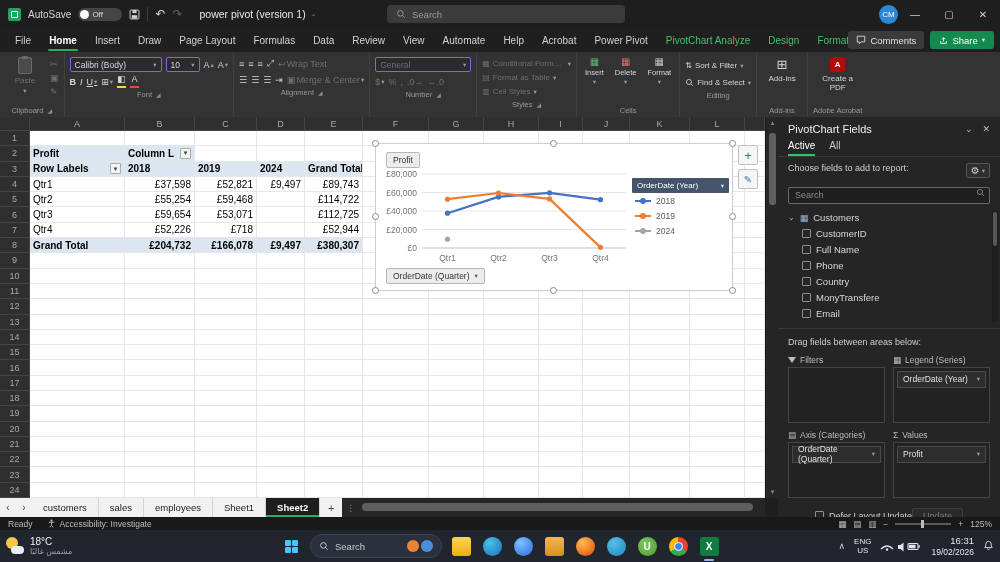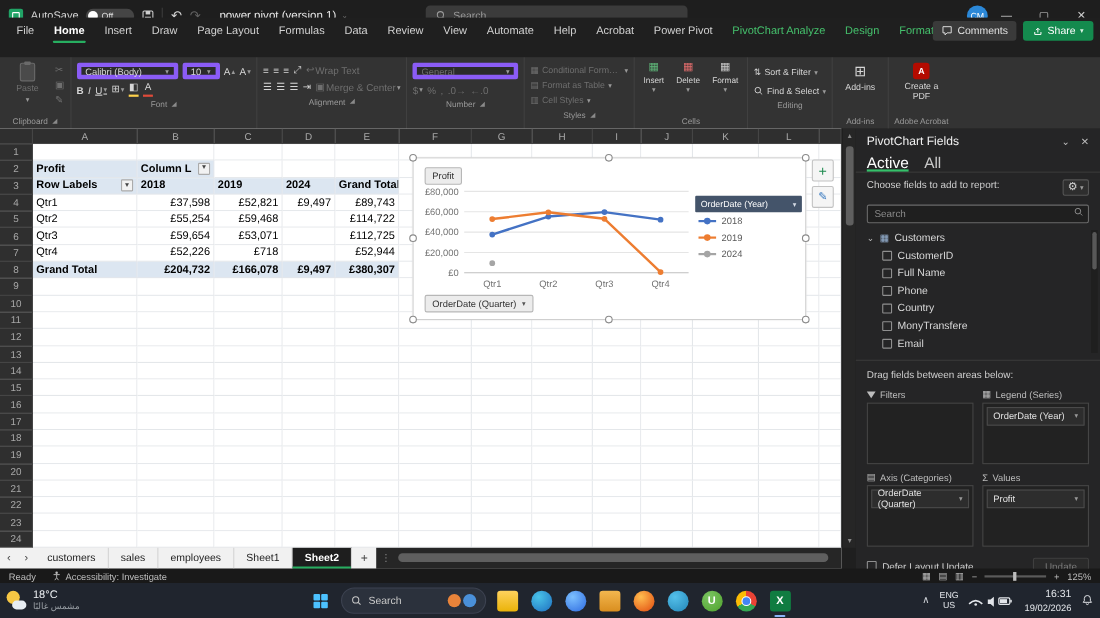--- a/index.html
+++ b/index.html
@@ -21,21 +21,21 @@
   .tbi.dim{color:#616161}
   .doc-title{margin-left:10px;display:flex;align-items:center;gap:5px;color:#e8e8e8;font-size:10.5px}
   .tb-search{position:absolute;left:387px;top:5px;width:238px;height:18px;background:#3b3b3b;
     border-radius:4px;display:flex;align-items:center;gap:6px;padding-left:9px;color:#9b9b9b;font-size:9.5px}
   .tb-right{position:absolute;right:0;top:0;height:28px;display:flex;align-items:center}
   .avatar{width:19px;height:19px;border-radius:50%;background:#2b88d8;color:#fff;font-size:8px;
     display:flex;align-items:center;justify-content:center;}
   .winbtn{width:34px;height:28px;display:flex;align-items:center;justify-content:center;font-size:10px;color:#cfcfcf}
 
   
-  .rtabs{position:absolute;left:0;top:16px;width:1000px;height:24px;background:#1f1f1f;
+  .rtabs{position:absolute;left:0;top:28px;width:1000px;height:24px;background:#1f1f1f;
     display:flex;align-items:center;padding-left:6px}
   .rtab{padding:0 9px;height:24px;display:flex;align-items:center;font-size:10px;color:#d2d2d2;position:relative;white-space:nowrap}
   .rtab.active{color:#fff;font-weight:bold}
   .rtab.active::after{content:"";position:absolute;left:8px;right:8px;bottom:1px;height:2.5px;background:#27ae60;border-radius:2px}
   .rtab.ctx{color:#45c06c}
   .rt-right{position:absolute;right:6px;top:0;height:24px;display:flex;align-items:center;gap:6px}
   .comments-btn{display:flex;align-items:center;gap:4px;background:#3a3a3a;border-radius:3px;height:18px;
     padding:0 8px;font-size:9.5px;color:#e0e0e0}
   .share-btn{display:flex;align-items:center;gap:4px;background:#148a4e;border-radius:3px;height:18px;
     padding:0 9px;font-size:9.5px;color:#fff}
@@ -45,21 +45,21 @@
     display:flex;overflow:hidden;color:#d6d6d6}
   .rg{display:flex;flex-direction:column;border-right:1px solid #404040;padding:3px 5px 0 5px;flex:none}
   .rg-body{flex:1;display:flex;align-items:flex-start;gap:5px}
   .rg-label{height:13px;display:flex;align-items:center;justify-content:center;gap:4px;
     font-size:7.5px;color:#9a9a9a;white-space:nowrap}
   .dlg{font-size:6px;color:#8a8a8a}
   .big{display:flex;flex-direction:column;align-items:center;font-size:8px;gap:2px;padding:2px 4px;width:40px;text-align:center}
   .dis{color:#6f6f6f!important}
   .mi{font-size:9px;height:13px;display:flex;align-items:center;gap:1px}
   .minicol{display:flex;flex-direction:column;gap:1px;padding-top:2px}
-  .combo{background:#2b2b2b;border:4px solid #8b5cf6;border-radius:2px;height:15px;display:flex;
+  .combo{background:#2b2b2b;border:1px solid #8b5cf6;border-radius:2px;height:15px;display:flex;
     align-items:center;justify-content:space-between;font-size:8.5px;padding:0 4px;gap:4px;color:#d8d8d8}
   .frow{display:flex;align-items:center;gap:4px}
   .fcol{display:flex;flex-direction:column;gap:3px;padding-top:2px}
   .dd{font-size:6.5px;color:#9a9a9a}
   .clipicon{width:14px;height:17px;background:#4a4a4a;border:1px solid #6a6a6a;border-radius:2px;position:relative}
   .clipicon::before{content:"";position:absolute;left:3px;top:-2px;width:6px;height:3px;background:#6a6a6a;border-radius:1px}
   .ink{display:inline-flex;flex-direction:column;align-items:center;line-height:1}
   .ink .bar{width:9px;height:2.5px;margin-top:1px}
   .stylerow{display:flex;align-items:center;gap:3px;font-size:8px;height:13px;white-space:nowrap;max-width:92px;overflow:hidden}
   .stylerow .lbl{overflow:hidden;text-overflow:ellipsis;max-width:72px}
@@ -102,21 +102,21 @@
   .vscroll{position:absolute;left:765px;top:117px;width:13px;height:381px;background:#262626;border-left:1px solid #1b1b1b}
   .vthumb{position:absolute;left:3px;top:16px;width:7px;height:72px;background:#5f5f5f;border-radius:3px}
   .varrow{position:absolute;left:0;width:13px;font-size:7px;color:#8a8a8a;text-align:center}
 
   
   .panel{position:absolute;left:778px;top:117px;width:222px;height:400px;background:#252526;color:#d8d8d8}
   .p-head{display:flex;align-items:center;justify-content:space-between;padding:6px 10px 2px 10px}
   .p-title{font-size:11px;font-weight:normal;color:#f0f0f0}
   .p-hicons{display:flex;gap:10px;font-size:9px;color:#bdbdbd}
   .p-tabs{display:flex;gap:14px;padding:3px 10px 0 10px;border-bottom:1px solid #3a3a3a;height:20px}
-  .ptab{font-size:14px;color:#c9c9c9;position:relative;padding-bottom:9px}
+  .ptab{font-size:10px;color:#c9c9c9;position:relative;padding-bottom:9px}
   .ptab.active{color:#fff}
   .ptab.active::after{content:"";position:absolute;left:0;right:0;bottom:0;height:2px;background:#35c06a}
   .p-choose{display:flex;justify-content:space-between;padding:6px 10px 0 10px;font-size:9px;color:#cfcfcf}
   .gearbtn{display:flex;align-items:center;gap:2px;font-size:10px;color:#cfcfcf;border:1px solid #555;
     border-radius:2px;padding:1px 4px;background:#2e2e2e}
   .p-search{position:relative;margin:6px 10px 0 10px}
   .p-search input{width:100%;height:17px;background:#1f1f1f;border:1px solid #6a6a6a;border-radius:2px;
     color:#ddd;font-size:9px;padding:0 18px 0 6px;outline:none}
   .p-search input::placeholder{color:#8a8a8a}
   .p-search svg{position:absolute;right:5px;top:4px}
@@ -128,21 +128,21 @@
   .pl-table-icon{font-size:9px;color:#9ab6d8}
   .plscroll{position:absolute;right:0;top:0;width:6px;height:100%;background:#1f1f1f}
   .plscroll i{position:absolute;left:1px;top:2px;width:4px;height:34px;background:#585858;border-radius:2px}
   .p-drag{padding:8px 10px 2px 10px;font-size:9px;color:#cfcfcf;border-top:1px solid #3a3a3a;margin-top:6px}
   .p-areas{display:grid;grid-template-columns:1fr 1fr;gap:5px 8px;padding:4px 10px 0 10px}
   .area-title{display:flex;align-items:center;gap:4px;font-size:8.5px;color:#bdbdbd;height:14px}
   .funnel{width:0;height:0;border-left:4px solid transparent;border-right:4px solid transparent;border-top:6px solid #bdbdbd}
   .area-box{height:56px;background:#222222;border:1px solid #454545;padding:3px}
   .pill{height:17px;background:#2d2d2d;border:1px solid #4a4a4a;display:flex;align-items:center;
     justify-content:space-between;font-size:8.5px;color:#e2e2e2;padding:0 5px;margin-bottom:2px}
-  .p-footer{display:flex;align-items:center;justify-content:space-between;padding:10px 10px 0 10px}
+  .p-footer{display:flex;align-items:center;justify-content:center;padding:10px 10px 0 10px}
   .defer{display:flex;align-items:center;gap:5px;font-size:9px;color:#cfcfcf}
   .update-btn{background:#2a2a2a;border:1px solid #3f3f3f;color:#7a7a7a;font-size:9px;padding:2px 10px;border-radius:2px}
 
   
   .tabstrip{position:absolute;left:0;top:498px;width:765px;height:19px;background:#f1f1f1;display:flex;align-items:stretch}
   .tnav{width:16px;display:flex;align-items:center;justify-content:center;font-size:10px;color:#444}
   .stab{padding:0 11px;display:flex;align-items:center;font-size:9.5px;color:#222;border-right:1px solid #d4d4d4;position:relative}
   .stab.active{background:#1e1e1e;color:#fff;font-weight:bold}
   .stab.active::after{content:"";position:absolute;left:0;right:0;bottom:0;height:2px;background:#27ae60}
   .tadd{width:22px;display:flex;align-items:center;justify-content:center;font-size:11px;color:#444}

